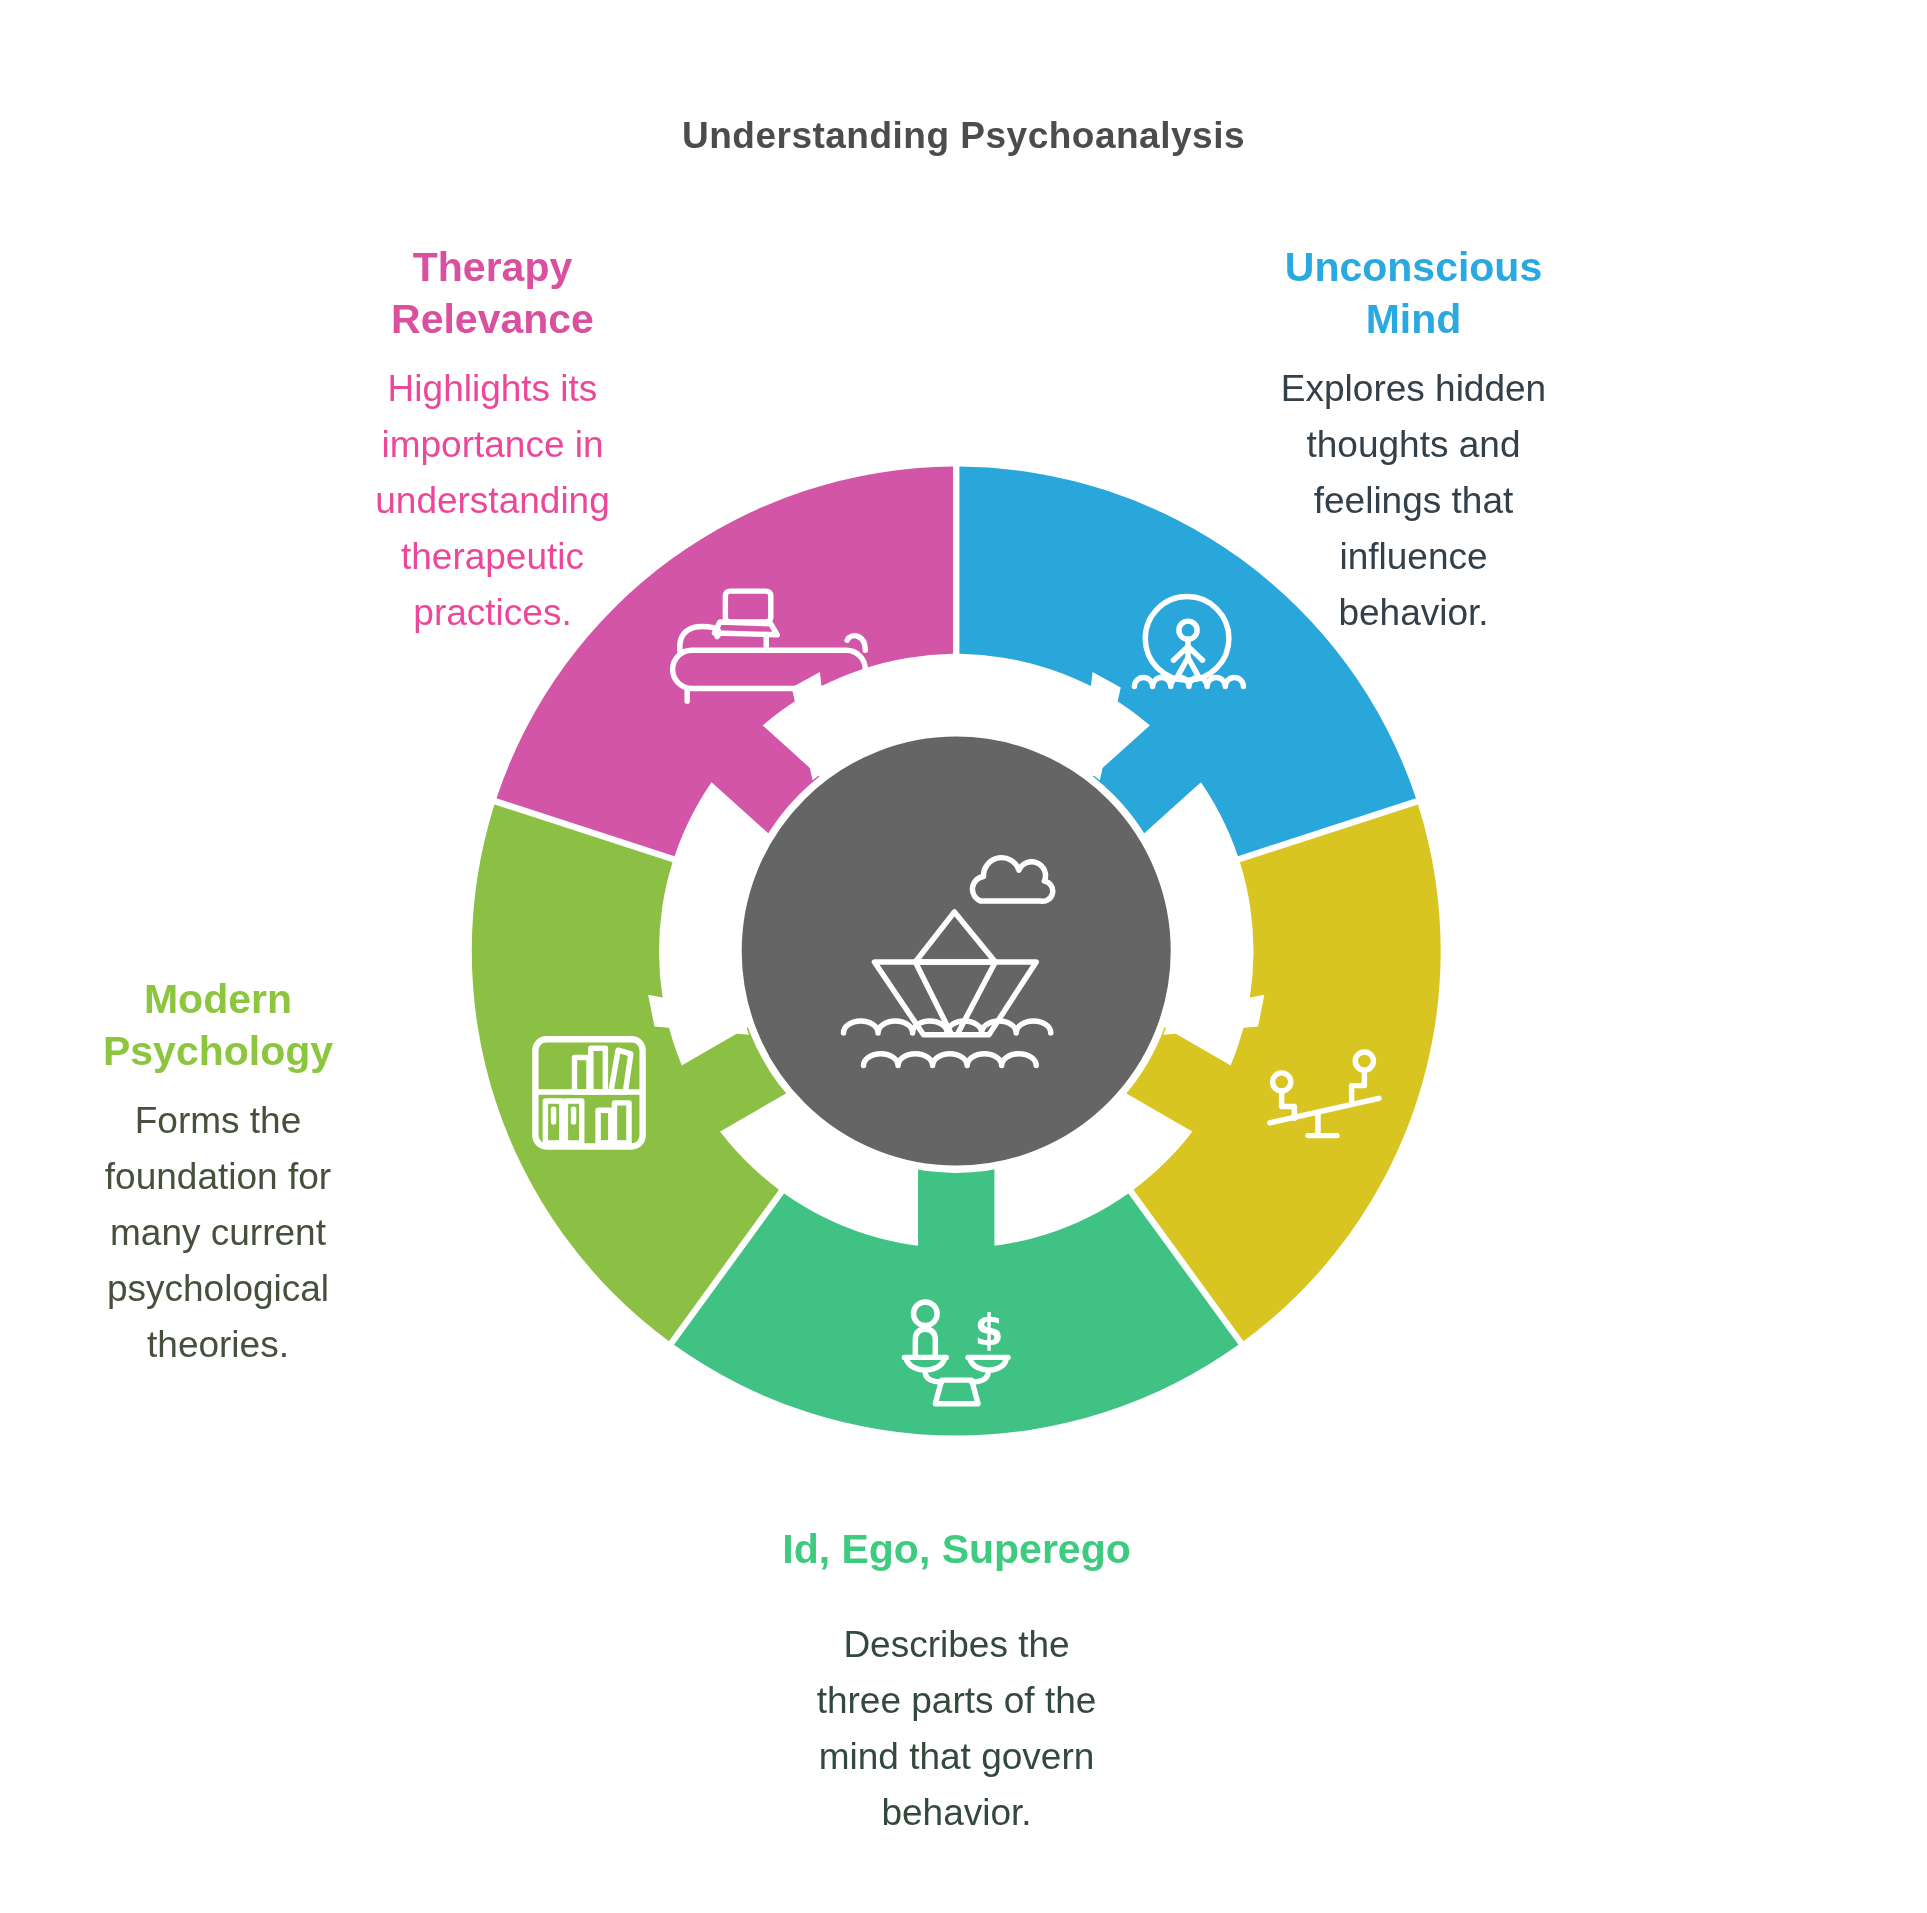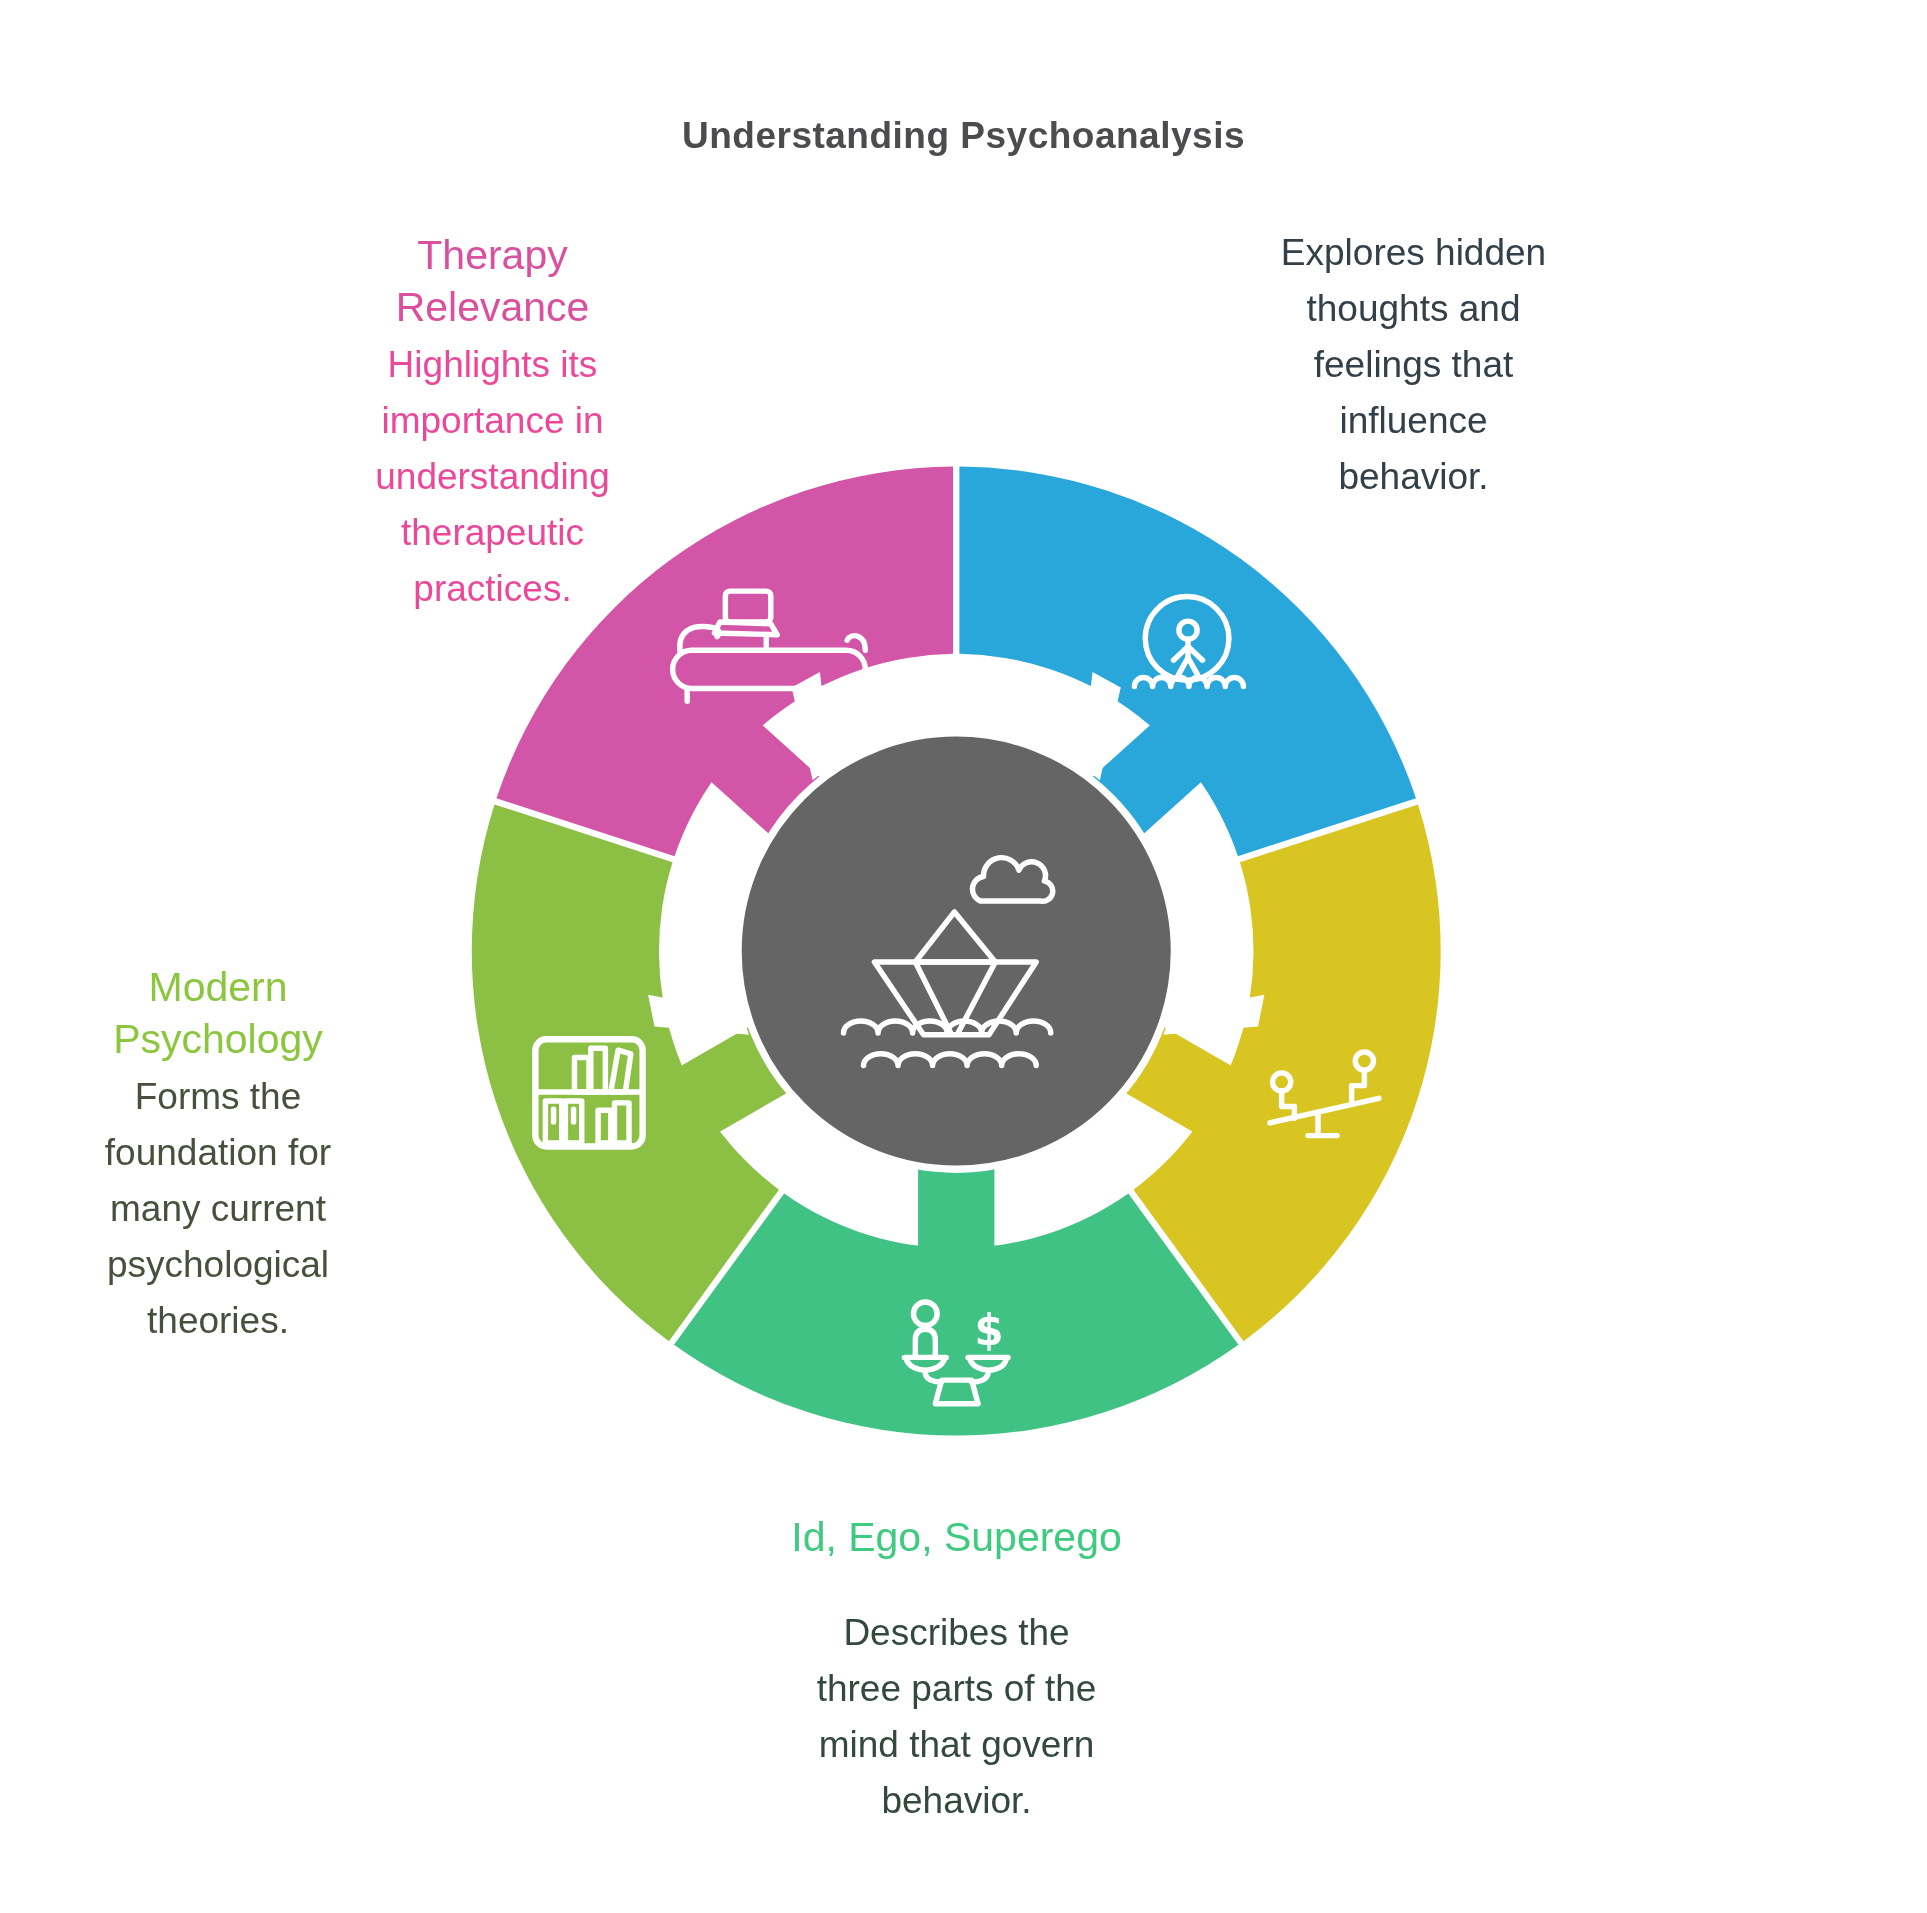--- a/index.html
+++ b/index.html
@@ -7,22 +7,22 @@
     width:1927px;height:1914px;position:relative;background:#ffffff;
     font-family:"Liberation Sans", sans-serif;
   }
   .title{
     position:absolute;left:0;top:115px;width:1927px;text-align:center;
     font-size:37px;font-weight:bold;color:#4c4c4e;letter-spacing:0.5px;
   }
   #diagram{position:absolute;left:0;top:0;}
   .block{position:absolute;text-align:center;}
   .block .h{
-    font-weight:normal;font-size:41px;line-height:52px;white-space:pre-line;
-    margin:4px auto;
+    font-weight:bold;font-size:41px;line-height:52px;white-space:pre-line;
+    margin:16px auto;
   }
   .block .t{
     font-size:37px;line-height:56px;white-space:pre-line;margin:0 auto;
   }
   .b-unconscious{left:1186px;top:225px;width:455px;}
   .b-unconscious .h{color:#29a9e0;width:300px;}
   .b-unconscious .t{color:#344049;width:318px;}
   .b-childhood{left:1471px;top:957px;width:436px;}
   .b-childhood .h{color:#e3c91b;width:309px;}
   .b-childhood .t{color:#514e36;width:345px;}
@@ -138,20 +138,22 @@
     <rect x="14" y="71" width="18" height="46"></rect>
     <path d="M 23 80 L 23 94"></path>
     <rect x="36" y="71" width="18" height="46"></rect>
     <path d="M 45 80 L 45 94"></path>
     <rect x="72" y="81" width="14" height="36"></rect>
     <rect x="90" y="73" width="16" height="44"></rect>
   </g>
 </svg>
 
 <div class="block b-unconscious">
+  <div class="h">Unconscious
+Mind</div>
   <div class="t">Explores hidden
 thoughts and
 feelings that
 influence
 behavior.</div>
 </div>
 
 <div class="block b-childhood">
 </div>
 

